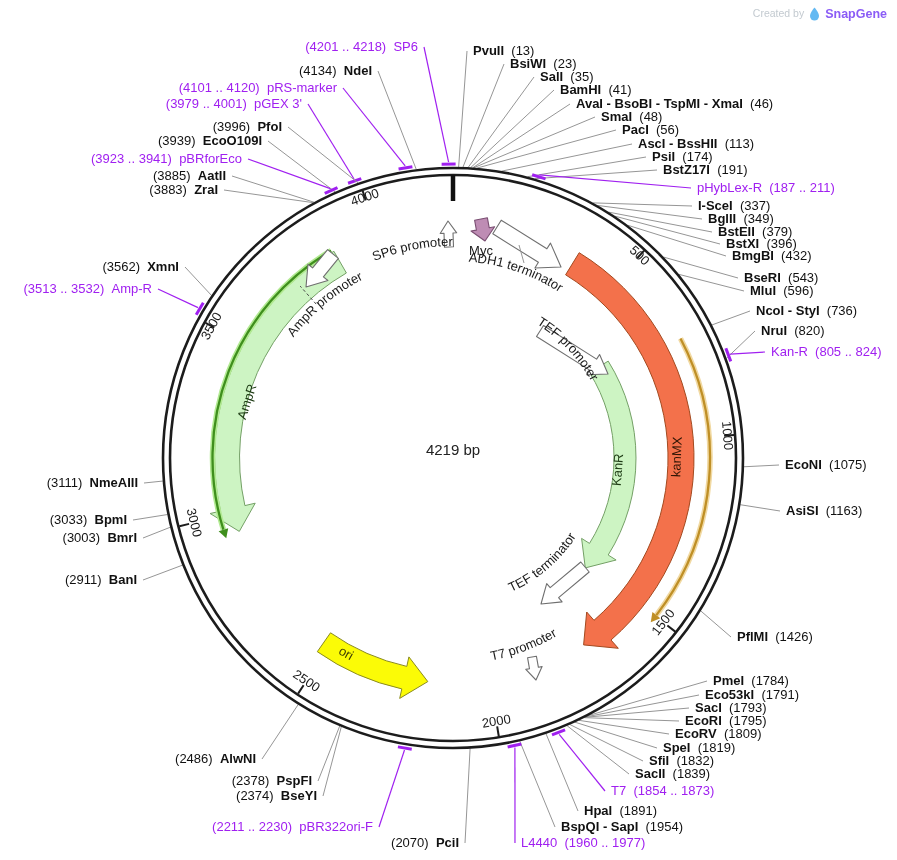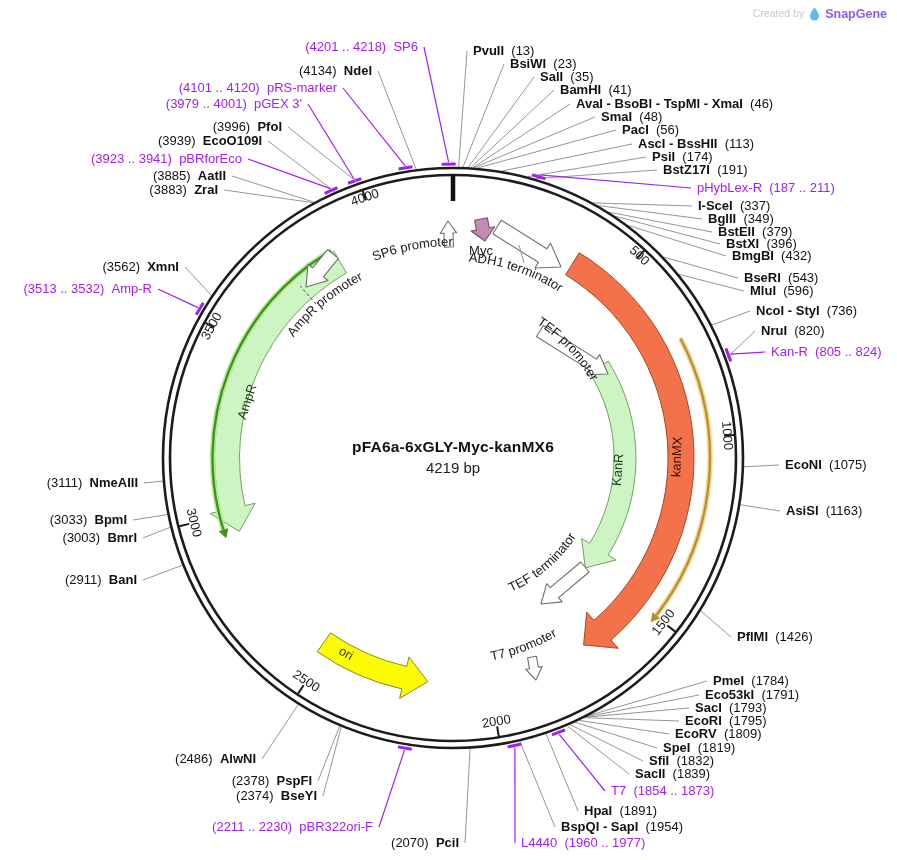--- a/index.html
+++ b/index.html
@@ -200,21 +200,20 @@
       <defs>
         <path id="clp0" d="M376.4,276.5 A197,197 0 0 1 623.8,359.8" fill="none"></path>
         <path id="clp1" d="M466.9,300.6 A158,158 0 0 1 610.9,452.4" fill="none"></path>
         <path id="clp2" d="M440.1,603.4 A146,146 0 0 0 598.7,468.1" fill="none"></path>
         <path id="clp3" d="M395.6,655.8 A206,206 0 0 0 626.6,569.0" fill="none"></path>
         <path id="clp4" d="M294.5,317.2 A212,212 0 0 1 547.7,268.3" fill="none"></path>
         <path id="clp5" d="M256.7,419.7 A200,200 0 0 1 451.0,258.0" fill="none"></path>
       </defs>
     </svg>
   <div class="title-block">
-    <div class="t1">pFA6a-6xGLY-Myc-kanMX6</div>
     <div class="t2">4219 bp</div>
   </div>
   <div class="branding">
     <span class="created">Created by</span>
     <svg width="11" height="14" viewBox="0 0 11 14">
       <path d="M5.5 0.5 C5.5 0.5 1 5.5 1 9 a4.5 4.5 0 0 0 9 0 C10 5.5 5.5 0.5 5.5 0.5 Z" fill="#63b9f2"></path>
     </svg>
     <span class="brand">SnapGene</span>
   </div>
 </div>

